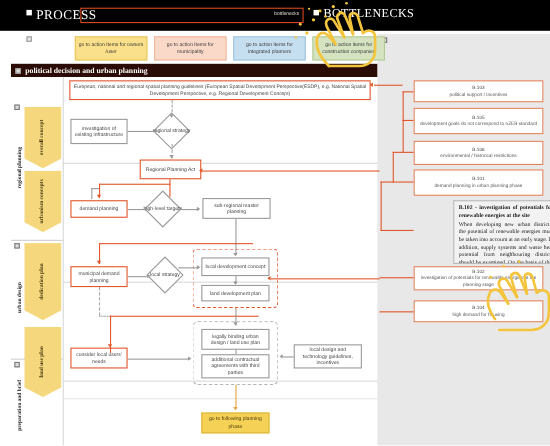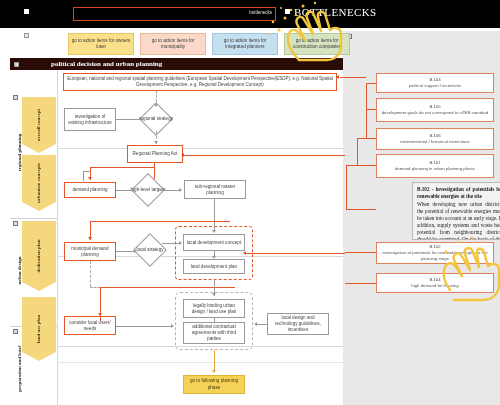--- a/index.html
+++ b/index.html
@@ -28,21 +28,21 @@
        font-size:4.6px;line-height:6.3px;text-align:center;color:#3a3a3a;
        display:flex;align-items:center;justify-content:center;padding:1px 2px;}
   .act.a{left:68px;width:66px;background:#fae08a;border:1px solid #e8c55f;}
   .act.b{left:140px;width:66px;background:#fad9c8;border:1px solid #eeb79c;}
   .act.c{left:212px;width:66px;background:#c5dff0;border:1px solid #9fc6e2;}
   .act.d{left:284px;width:66px;background:#d5e3c0;border:1px solid #b4cb95;}
 
   
   .secbar{position:absolute;left:10px;top:58px;width:333px;height:12px;background:#2a0b05;}
   .secbar .lbl{position:absolute;left:13px;top:1.5px;color:#fff;font-size:7px;font-weight:bold;
-               font-family:"Liberation Serif", serif;margin-left:28px;}
+               font-family:"Liberation Serif", serif;}
   .secbar .sq{left:4px;top:3.5px;background:#ddd;border-color:#999;}
 
   
   .rail{position:absolute;left:10px;top:70px;width:47px;height:335px;background:#fff;
         border-right:1px solid #d7d7d7;}
   .railband{position:absolute;left:0;width:47px;border-bottom:1px solid #d0d0d0;}
   .vlabel{position:absolute;left:-26px;width:70px;text-align:center;
           transform:rotate(-90deg);font-size:5px;font-weight:bold;color:#222;
           font-family:"Liberation Serif", serif;white-space:nowrap;}
 
@@ -106,20 +106,21 @@
 </head>
 <body>
 
 <div id="root">
 
   <div class="greypanel"></div>
   <div class="tiny-sq" style="left:347px;top:34px;"></div>
 
   <div class="hdr">
     <div class="hdr-sq" style="left:24px;top:9px;"></div>
+    <div class="hdr-title" style="left:33px;top:6px;font-size:12px;">PROCESS</div>
     <div class="hdr-box">
       <span>bottlenecks</span>
     </div>
     <div class="hdr-sq" style="left:285px;top:9px;"></div>
     <div class="hdr-title" style="left:294px;top:6px;font-size:11px;">BOTTLENECKS</div>
   </div>
 
   <div class="lightrow"></div>
   <div class="tiny-sq" style="left:24px;top:33px;border-color:#999;background:#e6e6e6;"></div>
 

